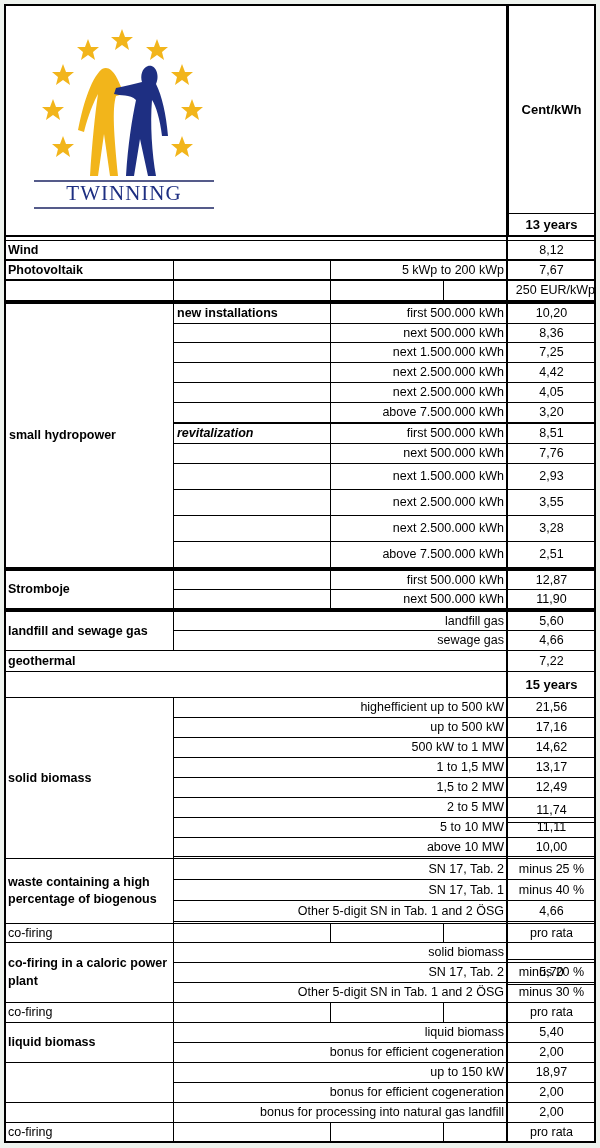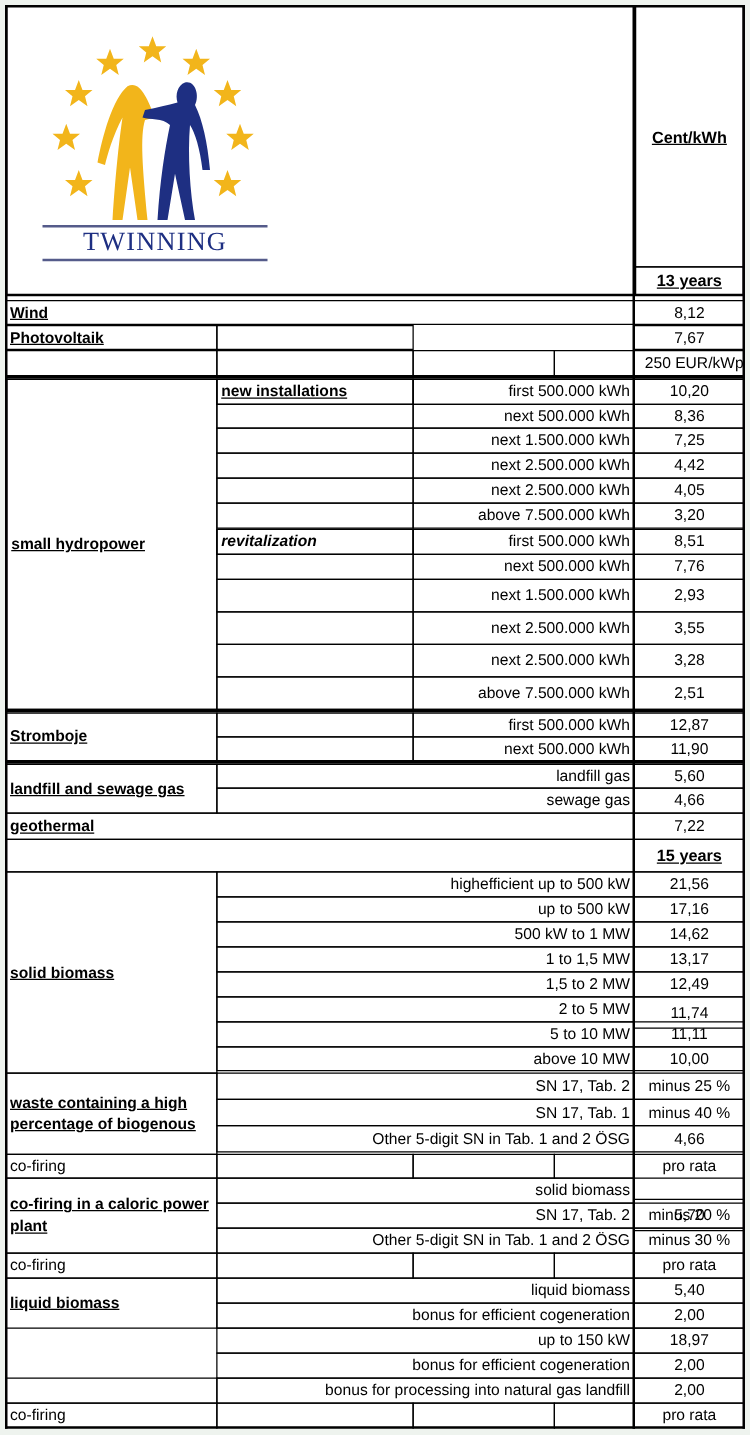--- a/index.html
+++ b/index.html
@@ -3,21 +3,21 @@
 <meta charset="utf-8">
 <style>
   html, body { margin: 0; padding: 0; background: #eef3ee; }
   body { width: 600px; height: 1148px; position: relative; overflow: hidden;
          font-family: "Liberation Sans", sans-serif; color: #000; }
   #sheet { position: absolute; left: 4px; top: 4px; width: 592px; height: 1139px; background: #fff; }
   .c { position: absolute; box-sizing: border-box; border: 1px solid #000; font-size: 12.5px;
        line-height: 1; display: flex; align-items: center; padding: 0 3px; overflow: hidden; white-space: nowrap; }
   .r { justify-content: flex-end; }
   .m { justify-content: center; }
-  .b { font-weight: bold; text-decoration: underline; }
+  .b { font-weight: bold; }
   .i { font-style: italic; font-weight: bold; }
   .wrap { white-space: normal; line-height: 1.4; }
   .thick { position: absolute; left: 0; height: 3px; background: #000; }
   .vthick { position: absolute; width: 2px; background: #000; }
   #logo { position: absolute; left: 14px; top: 18px; width: 205px; height: 190px; }
 </style>
 </head>
 <body>
 
 <div id="sheet">
@@ -45,20 +45,21 @@
     </svg>
   </div>
   <div class="c m b" style="left:503px;top:0;width:89px;height:210px;border-width:2px 2px 1px 2px;font-size:13px;">Cent/kWh</div>
   <div class="c m b" style="left:503px;top:209px;width:89px;height:24px;border-width:1px 2px 2px 2px;font-size:13px;">13 years</div>
 
   <div class="c b" style="left:0;top:236px;width:504px;height:20px;">Wind</div>
   <div class="c m" style="left:503px;top:236px;width:89px;height:20px;">8,12</div>
 
   <div class="c b" style="left:0;top:256px;width:170px;height:20px;">Photovoltaik</div>
   <div class="c" style="left:169px;top:256px;width:158px;height:20px;"></div>
+  <div class="c r" style="left:326px;top:256px;width:178px;height:20px;">5 kWp to 200 kWp</div>
   <div class="c m" style="left:503px;top:256px;width:89px;height:20px;">7,67</div>
 
   <div class="c" style="left:0;top:276px;width:170px;height:21px;"></div>
   <div class="c" style="left:169px;top:276px;width:158px;height:21px;"></div>
   <div class="c" style="left:326px;top:276px;width:114px;height:21px;"></div>
   <div class="c r" style="left:439px;top:276px;width:153px;height:21px;padding-right:0;">250 EUR/kWp</div>
   <div class="thick" style="top:296px;width:592px;"></div>
 
   <div class="c b" style="left:0;top:299px;width:170px;height:265px;border-left-width:2px;">small hydropower</div>
   <div id="hydro-rows">

